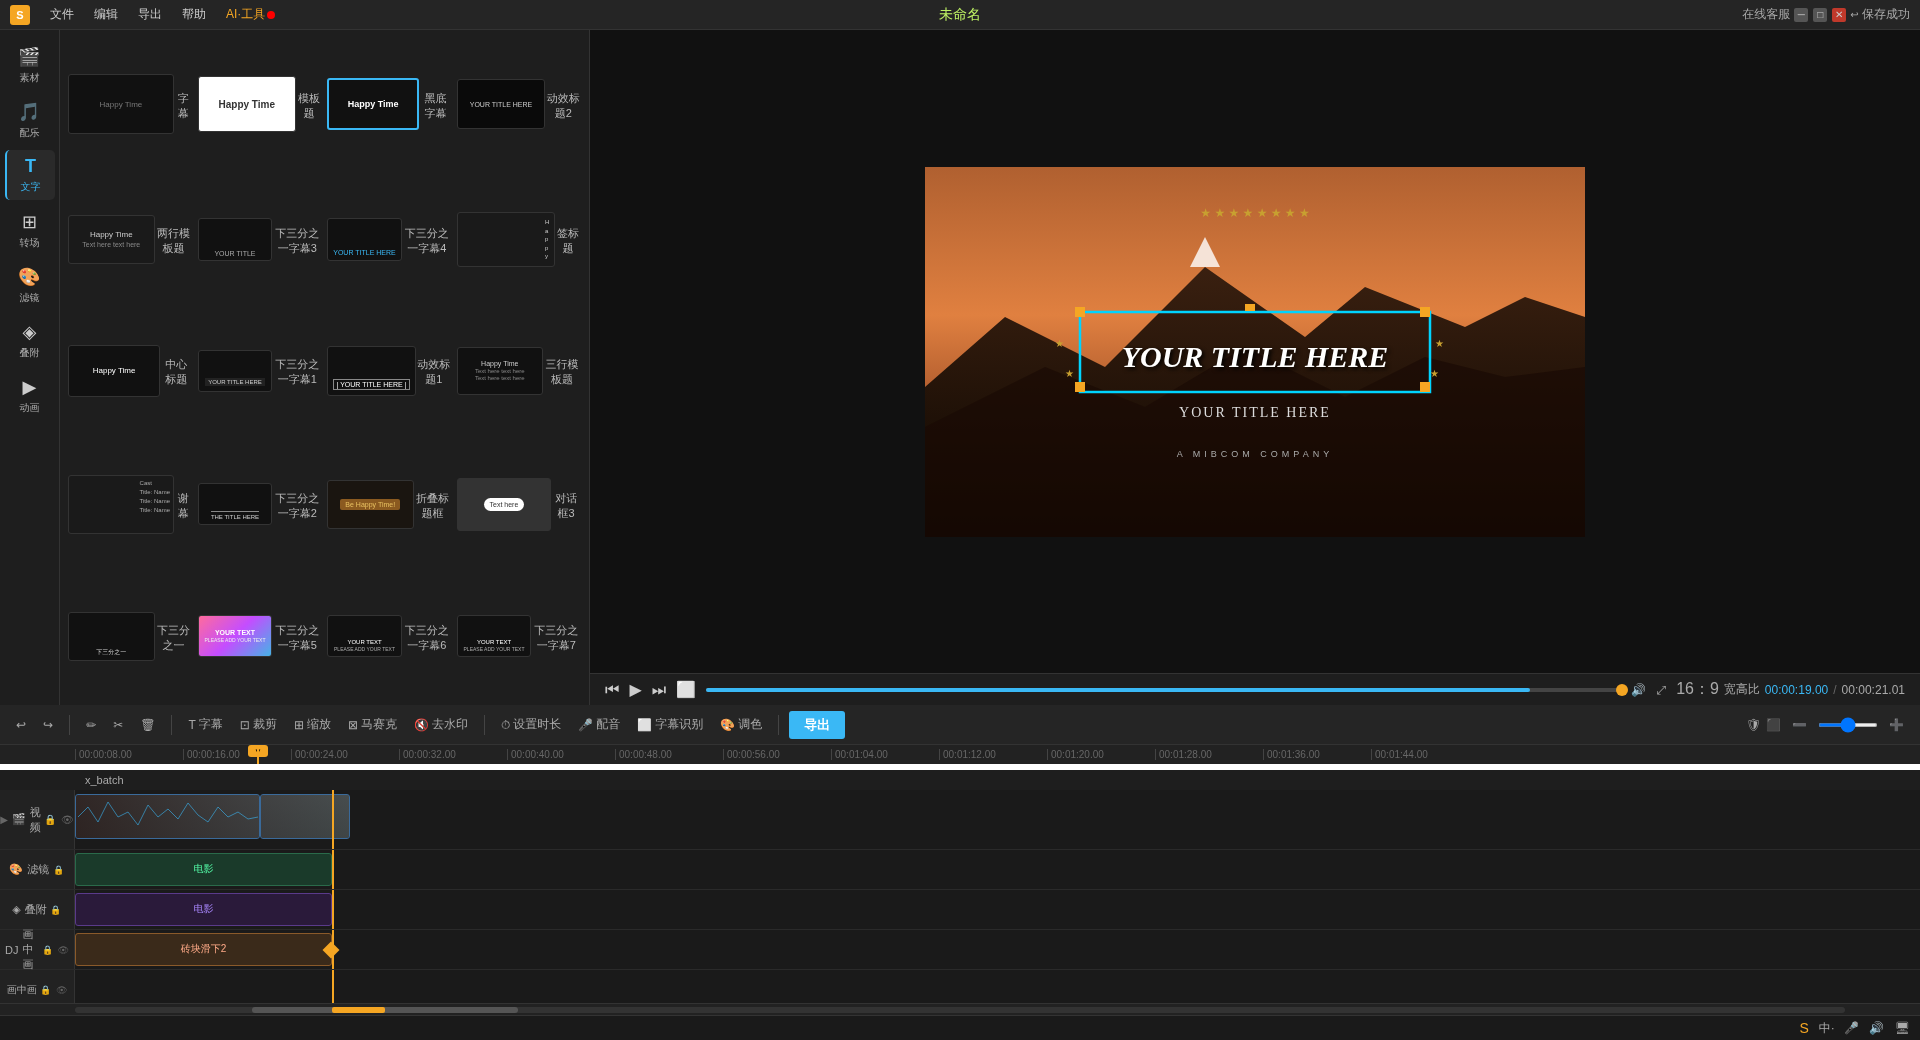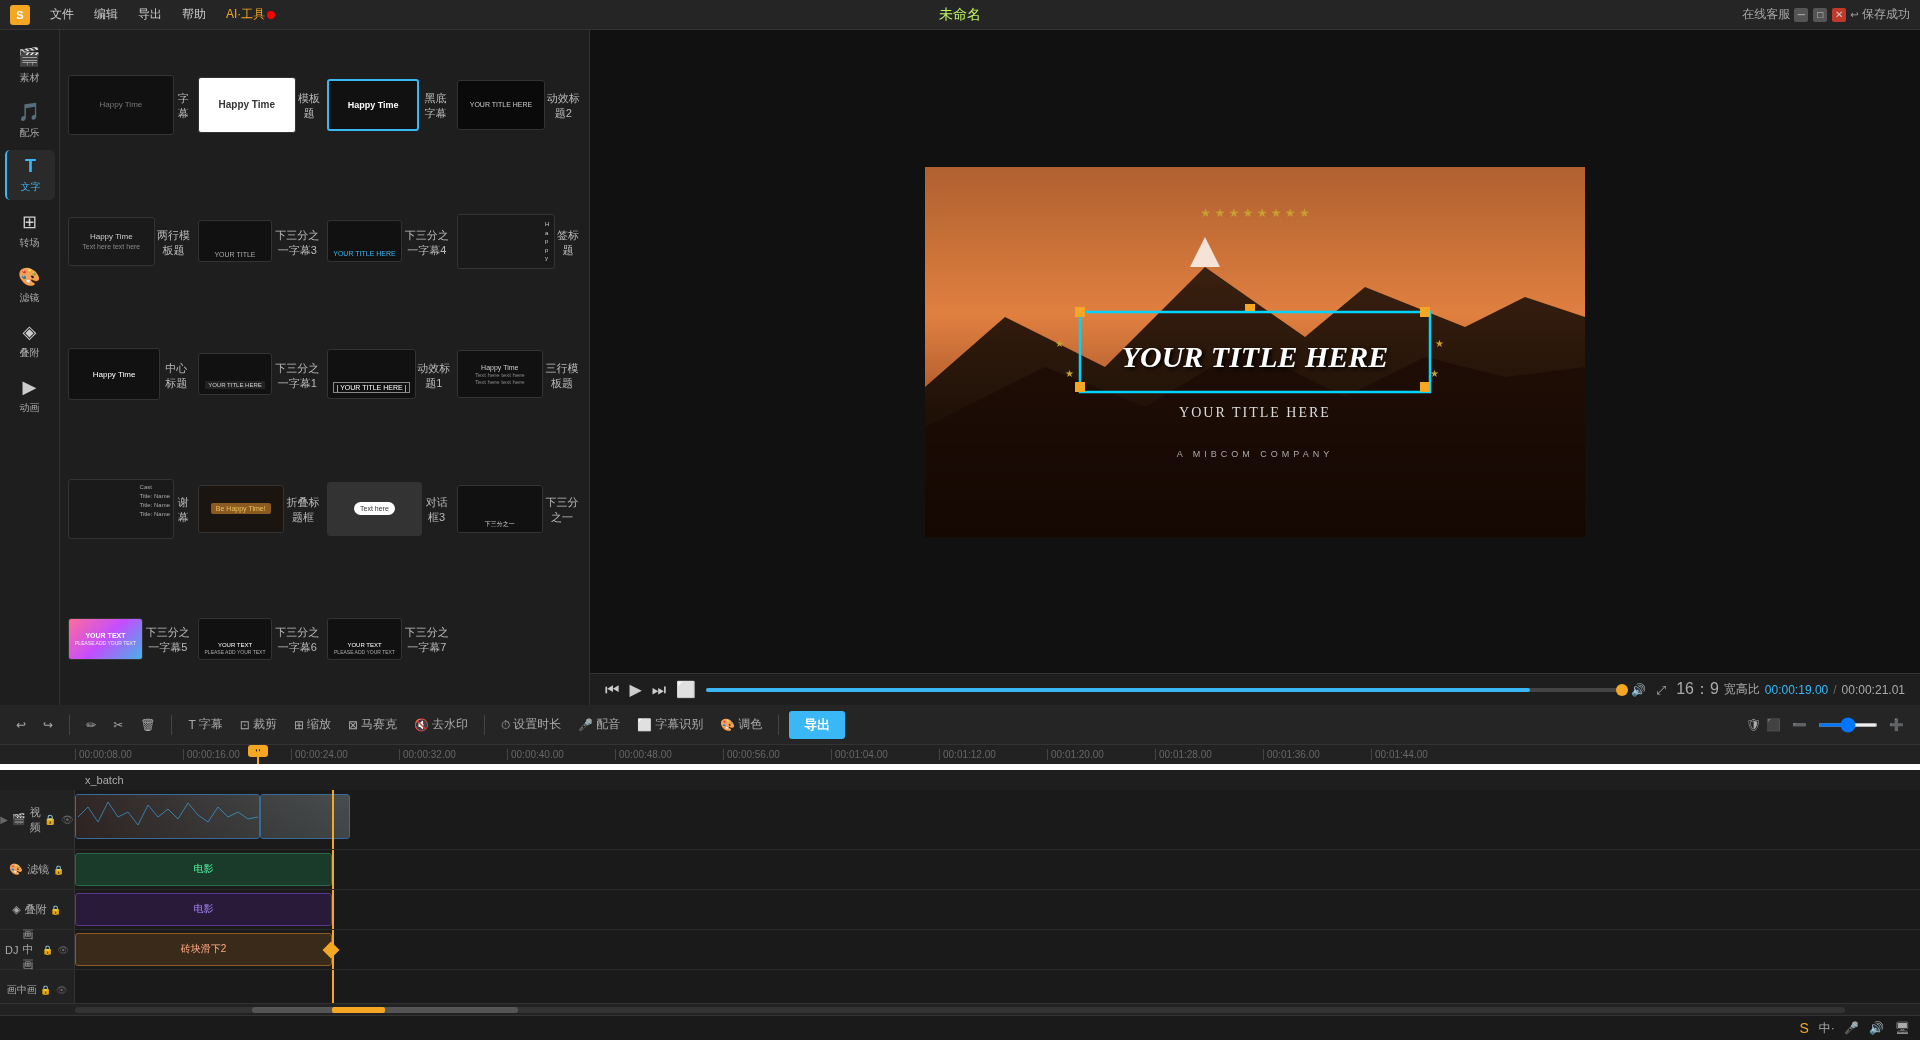--- a/index.html
+++ b/index.html
@@ -248,20 +248,26 @@
       <div class="template-item">
         <div class="template-thumb" style="background:#1a1a1a;display:flex;flex-direction:column;align-items:flex-end;justify-content:flex-start;padding:3px;">
           <div style="font-size:6px;color:#aaa;line-height:1.5;">
             <div>Cast</div>
               <div>Title: Name</div>
               <div>Title: Name</div>
               <div>Title: Name</div>
           </div>
         </div>
         <div class="template-name">谢幕</div>
+      </div>
+      <div class="template-item">
+        <div class="template-thumb" style="background:#111;display:flex;align-items:flex-end;justify-content:center;padding-bottom:4px;">
+          <span style="font-size:6px;color:#ccc;border-top:1px solid #888;padding-top:2px;">THE TITLE HERE</span>
+        </div>
+        <div class="template-name">下三分之一字幕2</div>
       </div>
       <div class="template-item">
         <div class="template-thumb" style="background:#1a1510;display:flex;align-items:center;justify-content:center;">
           <span style="font-size:7px;color:#e8c060;background:#8b5a20;padding:2px 5px;border-radius:2px;">Be Happy Time!</span>
         </div>
         <div class="template-name">折叠标题框</div>
       </div>
       <div class="template-item">
         <div class="template-thumb" style="background:#333;display:flex;align-items:center;justify-content:center;">
           <div style="background:white;border-radius:8px;padding:3px 6px;font-size:7px;color:#333;">Text here</div>

